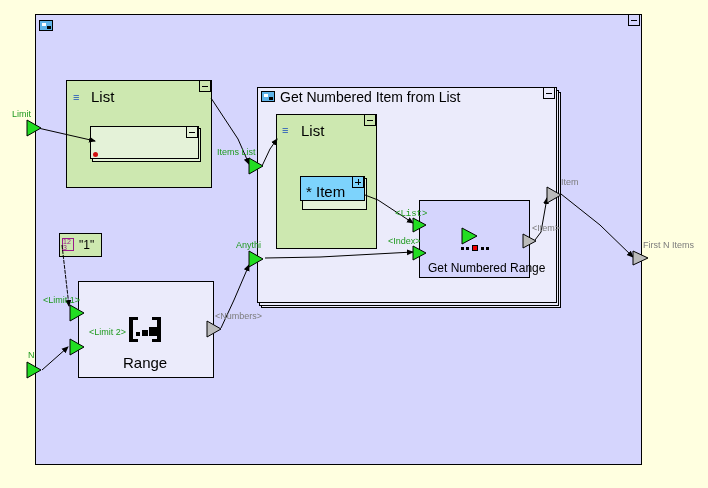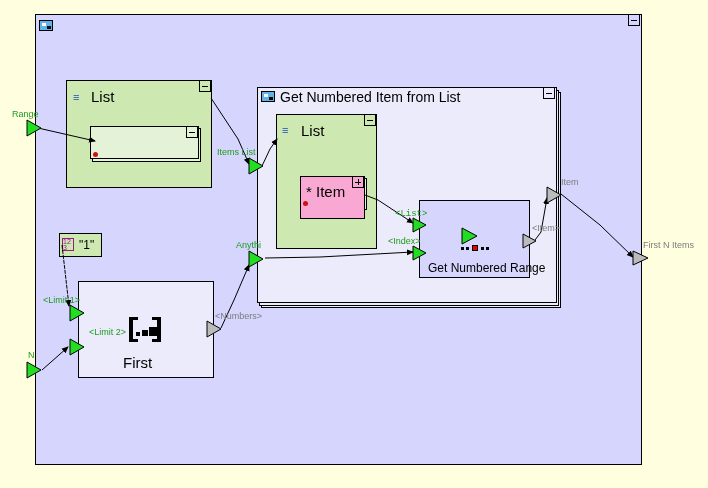--- a/index.html
+++ b/index.html
@@ -49,21 +49,21 @@
   <span class="title" style="left:22px;top:1px;font-size:14px;">Get Numbered Item from List</span>
   <span class="minbtn" style="left:285px;top:-1px;"></span>
 </div>
 
 <div class="box green" style="left:276px;top:114px;width:101px;height:135px;">
   <span class="abs" style="left:5px;top:9px;font-size:11px;color:#1a4dbb;">≡</span>
   <span class="title" style="left:24px;top:7px;font-size:15px;">List</span>
   <span class="minbtn" style="left:87px;top:-1px;"></span>
 </div>
 <div class="box" style="left:302px;top:178px;width:65px;height:32px;background:#e4f2d8;"></div>
-<div class="box" style="left:300px;top:176px;width:65px;height:43px;background:#f9a8d4;overflow:hidden;">
+<div class="box" style="left:300px;top:176px;width:65px;height:25px;background:#7dd3fc;overflow:hidden;">
   <span class="title" style="left:5px;top:6px;font-size:15px;"><span>*</span> <span>Item</span></span>
   <span class="abs" style="left:2px;top:24px;width:5px;height:5px;border-radius:50%;background:#d01010;"></span>
   <span class="minbtn plusbtn" style="left:51px;top:-1px;"></span>
 </div>
 
 <div class="box" style="left:419px;top:200px;width:111px;height:78px;background:#d5d5fd;">
   <svg class="abs" width="18" height="18" style="left:41px;top:26px;">
     <polygon points="1,1 16,9 1,17" fill="#22dd22" stroke="#000" stroke-width="1"></polygon>
   </svg>
   <span class="abs" style="left:41px;top:45px;width:30px;height:6px;">
@@ -88,21 +88,21 @@
     <span class="abs" style="left:0;top:0;width:4px;height:25px;background:#000;"></span>
     <span class="abs" style="left:0;top:0;width:9px;height:3px;background:#000;"></span>
     <span class="abs" style="left:0;top:22px;width:9px;height:3px;background:#000;"></span>
     <span class="abs" style="left:28px;top:0;width:4px;height:25px;background:#000;"></span>
     <span class="abs" style="left:23px;top:0;width:9px;height:3px;background:#000;"></span>
     <span class="abs" style="left:23px;top:22px;width:9px;height:3px;background:#000;"></span>
     <span class="abs" style="left:7px;top:15px;width:4px;height:4px;background:#000;"></span>
     <span class="abs" style="left:13px;top:13px;width:6px;height:6px;background:#000;"></span>
     <span class="abs" style="left:20px;top:10px;width:8px;height:9px;background:#000;"></span>
   </span>
-  <span class="title" style="left:44px;top:72px;font-size:15px;">First</span>
+  <span class="title" style="left:44px;top:72px;font-size:15px;">Range</span>
 </div>
 
 <svg class="wires" width="708" height="488">
   <defs>
     <marker id="arr" markerWidth="8" markerHeight="8" refX="6" refY="4" orient="auto">
       <polygon points="0,1 7,4 0,7" fill="#000"></polygon>
     </marker>
   </defs>
   <polyline points="38,128 95,141" stroke="#000" fill="none" marker-end="url(#arr)"></polyline>
   <polyline points="211,98 238,139 249,164" stroke="#000" fill="none" marker-end="url(#arr)"></polyline>
@@ -122,21 +122,21 @@
   <polygon points="413,246 426,253 413,260" fill="#22dd22" stroke="#000"></polygon>
   <polygon points="523,234 536,241 523,248" fill="#bbbbbb" stroke="#000"></polygon>
   <polygon points="547,187 561,195 547,203" fill="#bbbbbb" stroke="#000"></polygon>
   <polygon points="633,251 648,258 633,265" fill="#bbbbbb" stroke="#000"></polygon>
   <polygon points="70,305 84,313 70,321" fill="#22dd22" stroke="#000"></polygon>
   <polygon points="70,339 84,347 70,355" fill="#22dd22" stroke="#000"></polygon>
   <polygon points="27,362 41,370 27,378" fill="#22dd22" stroke="#000"></polygon>
   <polygon points="207,321 221,329 207,337" fill="#bbbbbb" stroke="#000"></polygon>
 </svg>
 
-<span class="lab-green" style="left:12px;top:109px;">Range</span>
+<span class="lab-green" style="left:12px;top:109px;">Limit</span>
 <span class="lab-green" style="left:217px;top:147px;">Items List</span>
 <span class="lab-green" style="left:236px;top:240px;">Anythi</span>
 <span class="lab-green" style="left:395px;top:209px;font-family:Liberation Mono, monospace;">&lt;List&gt;</span>
 <span class="lab-green" style="left:388px;top:236px;">&lt;Index&gt;</span>
 <span class="lab-gray" style="left:532px;top:223px;">&lt;Item&gt;</span>
 <span class="lab-gray" style="left:561px;top:177px;">Item</span>
 <span class="lab-gray" style="left:643px;top:240px;">First N Items</span>
 <span class="lab-green" style="left:43px;top:295px;">&lt;Limit 1&gt;</span>
 <span class="lab-green" style="left:41px;top:327px;margin-left:48px;">&lt;Limit 2&gt;</span>
 <span class="lab-green" style="left:28px;top:350px;">N</span>

